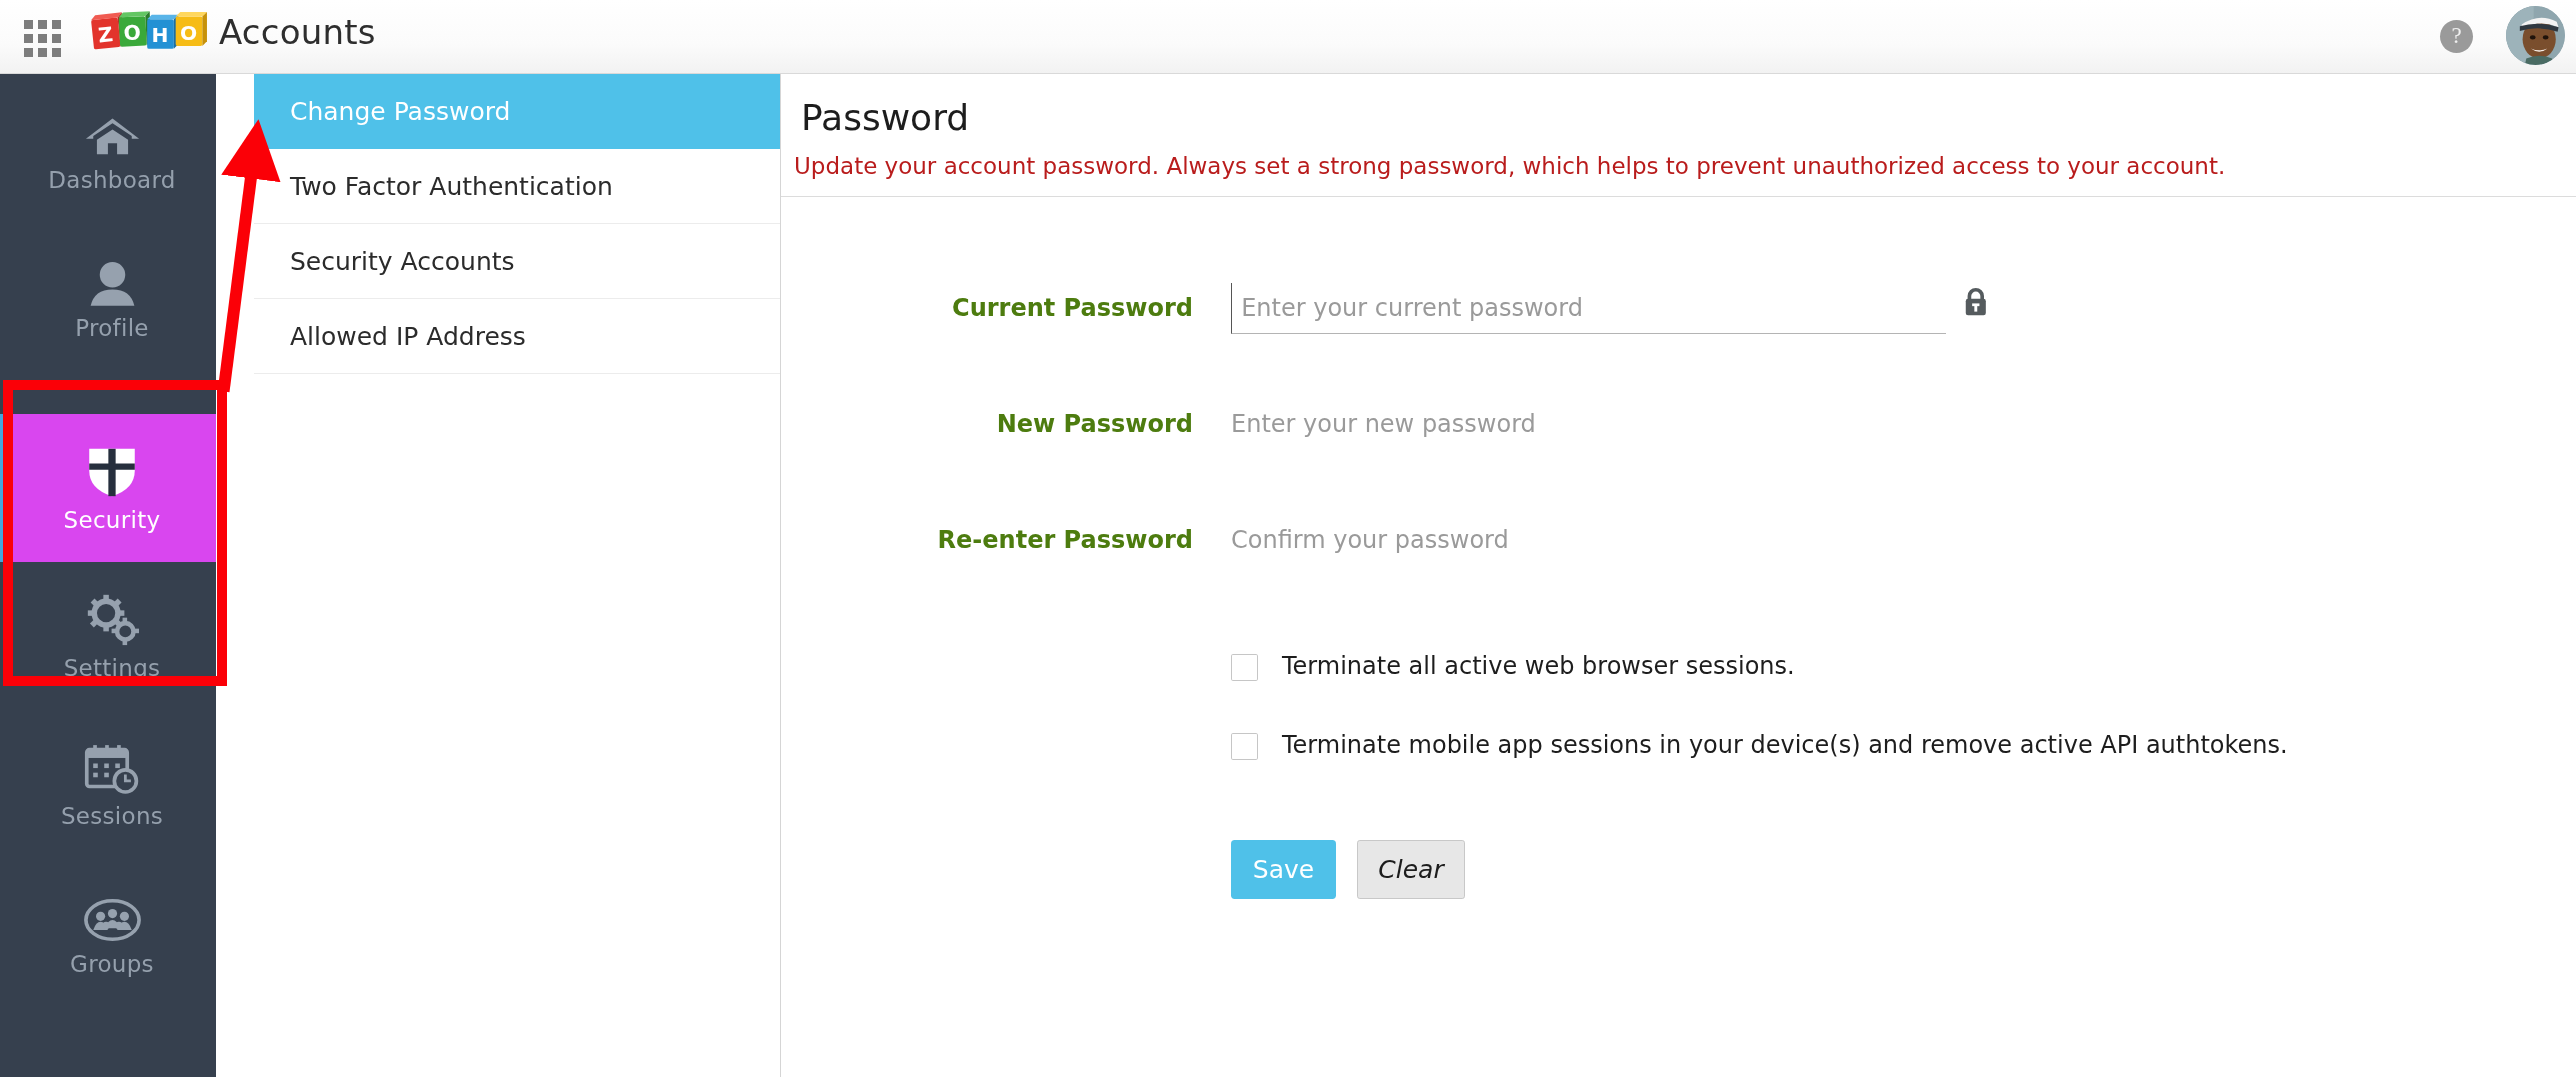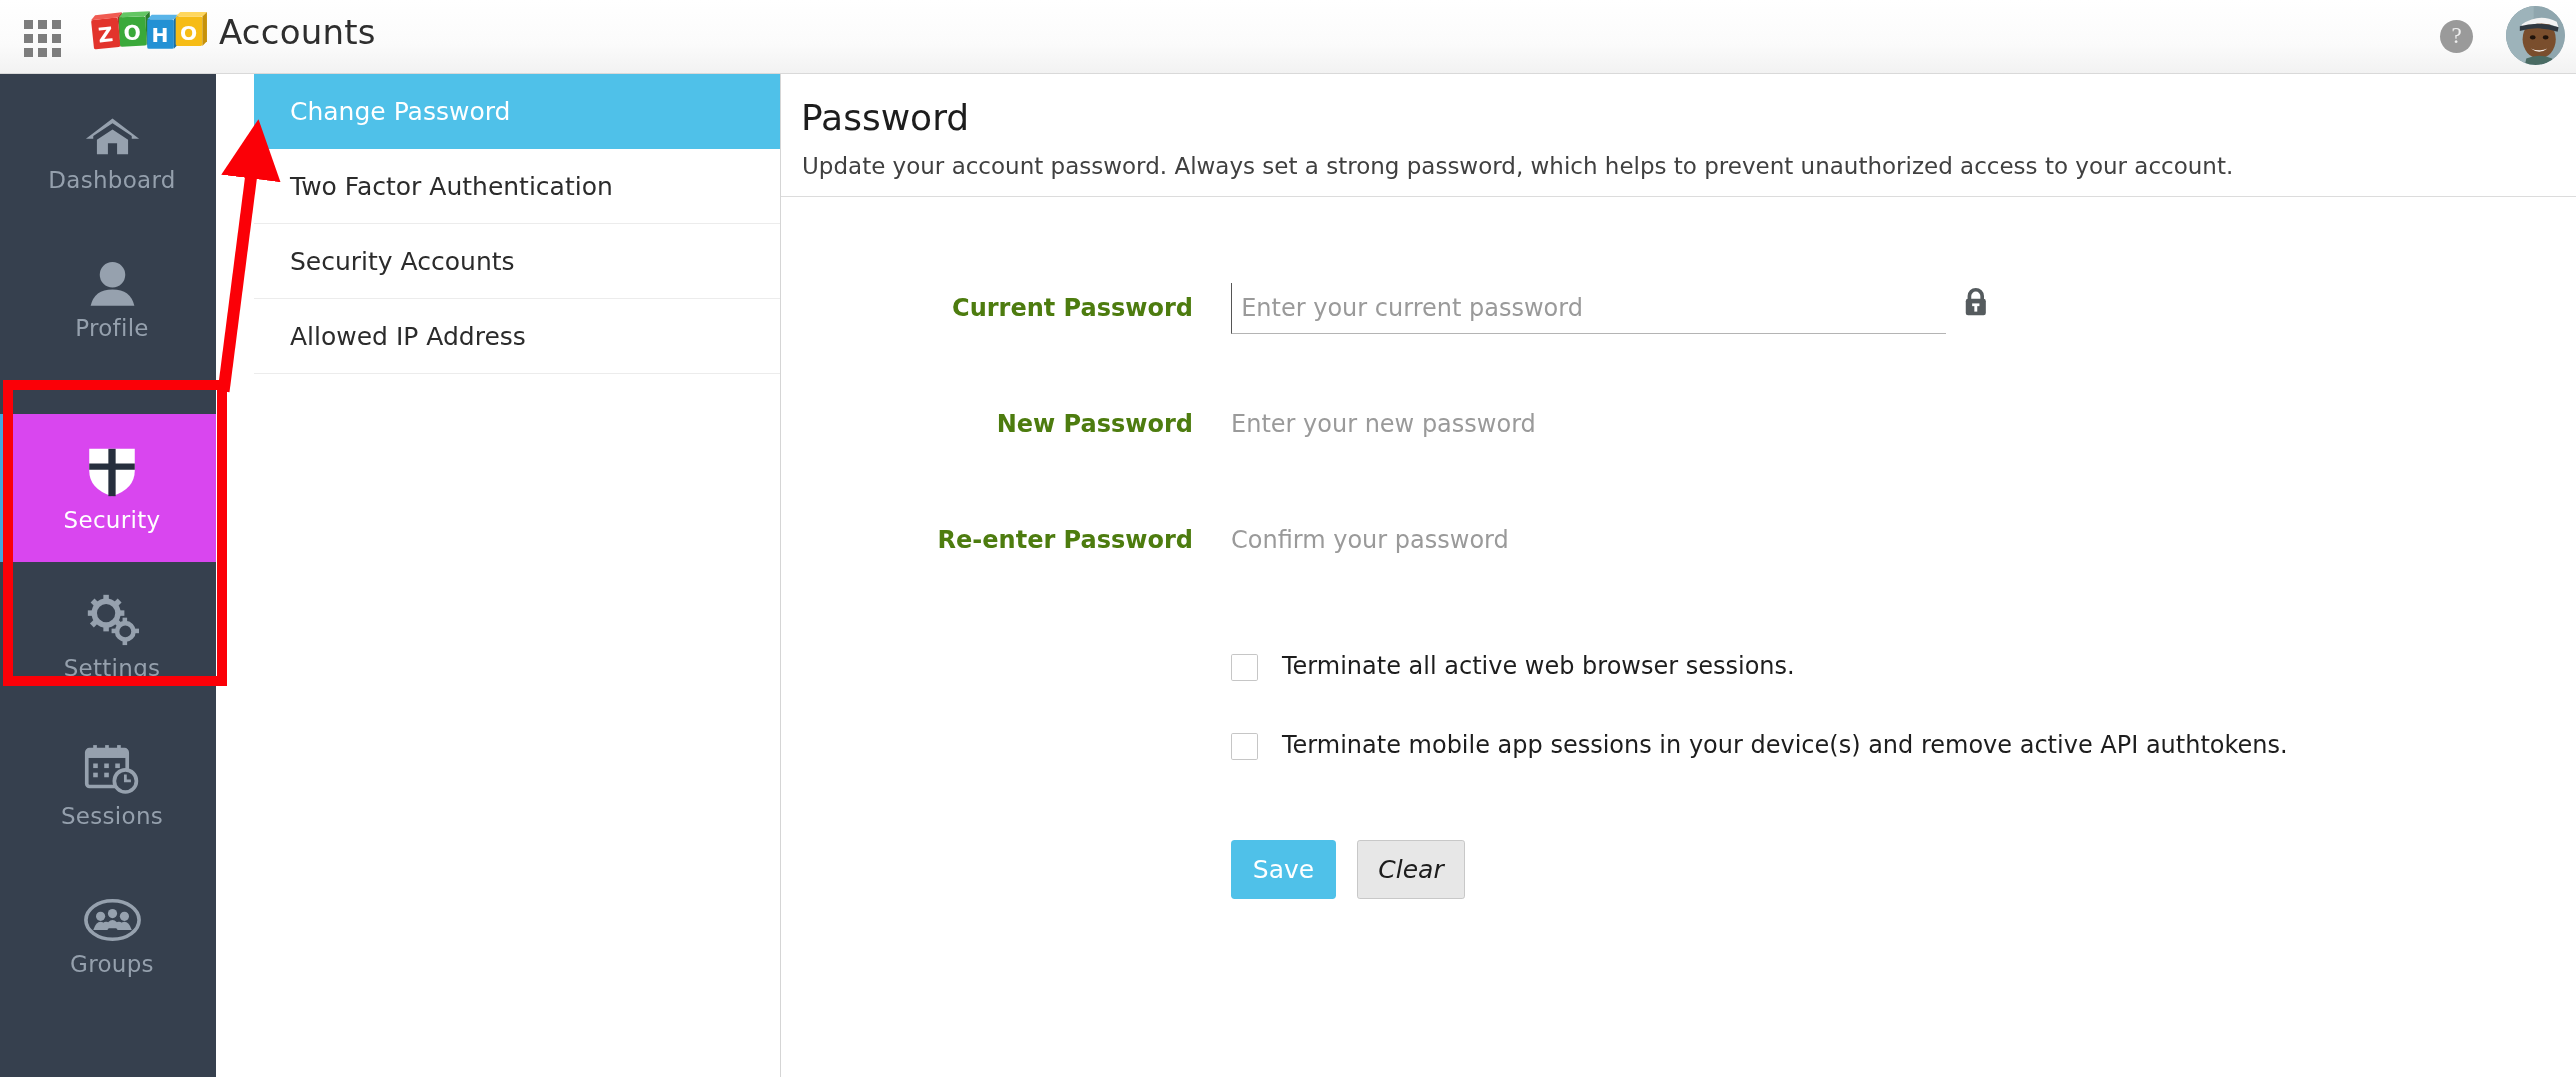--- a/index.html
+++ b/index.html
@@ -89,22 +89,22 @@
   }
 
   
   #main { position: absolute; left: 781px; top: 74px; width: 1795px; height: 1004px; background: #fff; }
   #page-title {
     position: absolute; left: 20px; top: 23px;
     font-size: 36px; color: #1d1d1d; font-weight: normal;
     font-family: "DejaVu Sans", sans-serif;
   }
   #page-subtitle {
-    position: absolute; left: 21px; top: 79px;
-    font-size: 23px; color: #404040;
+    position: absolute; left: 13px; top: 79px;
+    font-size: 23px; color: #b91c1c;
     font-family: "DejaVu Sans", sans-serif;
   }
   #content-divider {
     position: absolute; left: 0; top: 122px; width: 1795px;
     height: 0.9px; background: #dcdcdc;
   }
 
   .form-row { position: absolute; left: 0; width: 1795px; height: 51px; }
   .form-label {
     position: absolute; left: 0; width: 412px; text-align: right;

